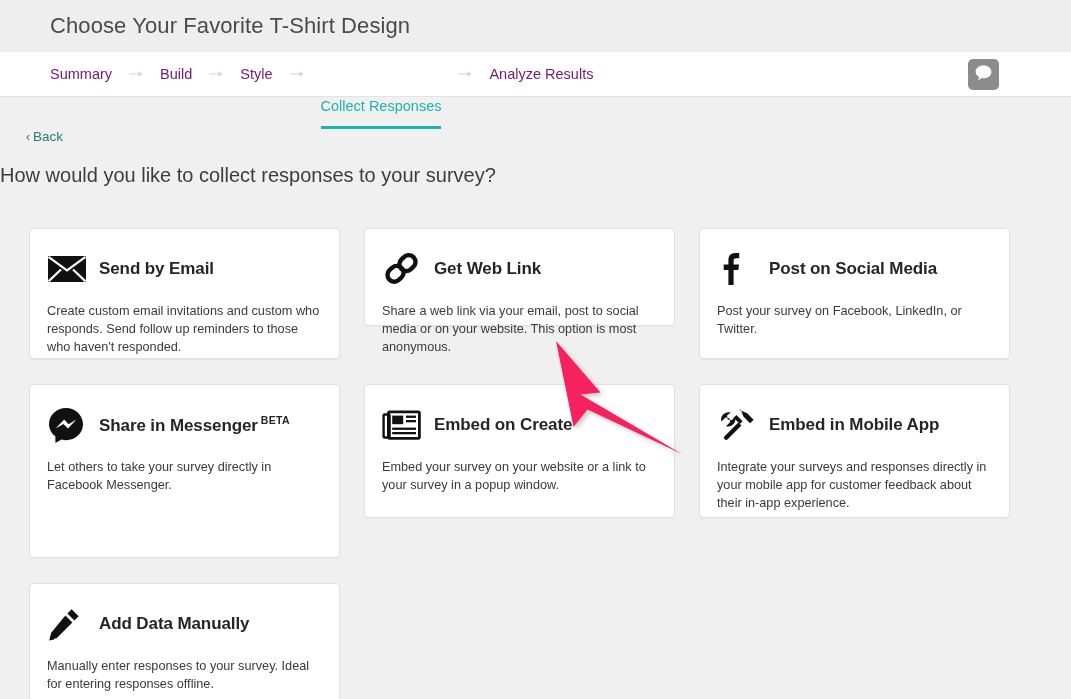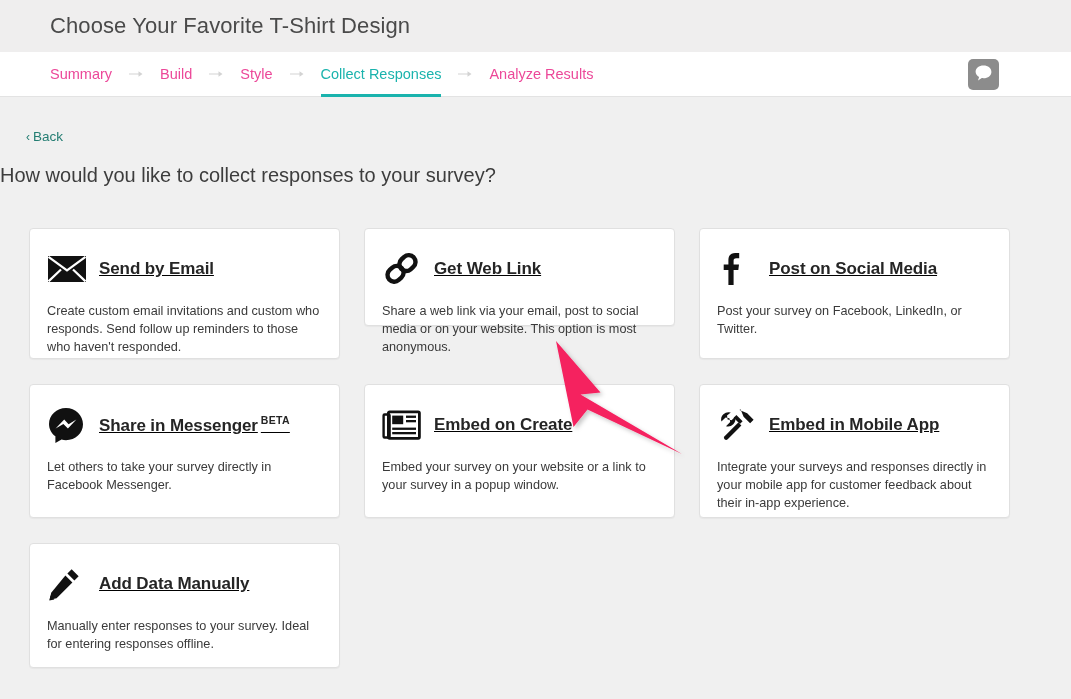--- a/index.html
+++ b/index.html
@@ -46,27 +46,28 @@
   }
   .nav-steps {
     display: flex;
     align-items: stretch;
     height: 45px;
   }
   .nav-step {
     display: flex;
     align-items: center;
     font-size: 14.5px;
-    color: #ec4899;
+    color: #701a75;
     height: 45px;
     position: relative;
     cursor: pointer;
   }
   .nav-step.active {
     color: #1ab3ad;
+    margin-top: 32px;
   }
   .nav-step.active::after {
     content: "";
     position: absolute;
     left: 0; right: 0; bottom: 0;
     height: 3px;
     background: #1ab3ad;
   }
   .nav-arrow {
     display: flex;
@@ -138,21 +139,20 @@
     border-radius: 4px;
     box-sizing: border-box;
     padding: 18px 17px 16px 17px;
     box-shadow: 0 1px 1px rgba(0,0,0,0.04);
     cursor: pointer;
   }
   .card-head {
     display: flex;
     align-items: center;
     min-height: 44px;
-    text-decoration: underline;
   }
   .card-icon {
     width: 44px;
     min-width: 44px;
     display: flex;
     align-items: center;
     justify-content: flex-start;
     margin-right: 8px;
   }
   .card-title {
@@ -289,21 +289,21 @@
       <span class="card-icon">
         <svg width="26" height="34" viewBox="0 0 26 34" aria-hidden="true">
           <path d="M16.6 33 V18.1 H21.3 L22 12.4 H16.6 V8.9 C16.6 7.3 17.1 6.2 19.4 6.2 H22.2 V1.1 C21.7 1.05 20.1 0.9 18.2 0.9 C14.2 0.9 11.4 3.3 11.4 7.8 V12.4 H6.7 V18.1 H11.4 V33 Z" fill="#111111"></path>
         </svg>
       </span>
       <span class="card-title">Post on Social Media</span>
     </div>
     <div class="card-desc">Post your survey on Facebook, LinkedIn, or Twitter.</div>
   </div>
 
-  <div class="card" style="height:134px">
+  <div class="card" style="height:174px">
     <div class="card-head">
       <span class="card-icon">
         <svg width="38" height="38" viewBox="0 0 38 38" aria-hidden="true">
           <path d="M19 2 C9.6 2 2 9.1 2 17.9 C2 22.9 4.5 27.4 8.4 30.3 V37 L14.5 33.6 C16 34 17.5 34.2 19 34.2 C28.4 34.2 36 27.1 36 18.3 C36 9.3 28.4 2 19 2 Z" fill="#111111"></path>
           <path d="M8.6 22.6 L17.2 13.6 L21.6 18.2 L29.4 13.6 L20.9 22.6 L16.4 18.1 Z" fill="#ffffff"></path>
         </svg>
       </span>
       <span class="card-title">
         <span>Share in Messenger</span><span class="beta">BETA</span>
       </span>

